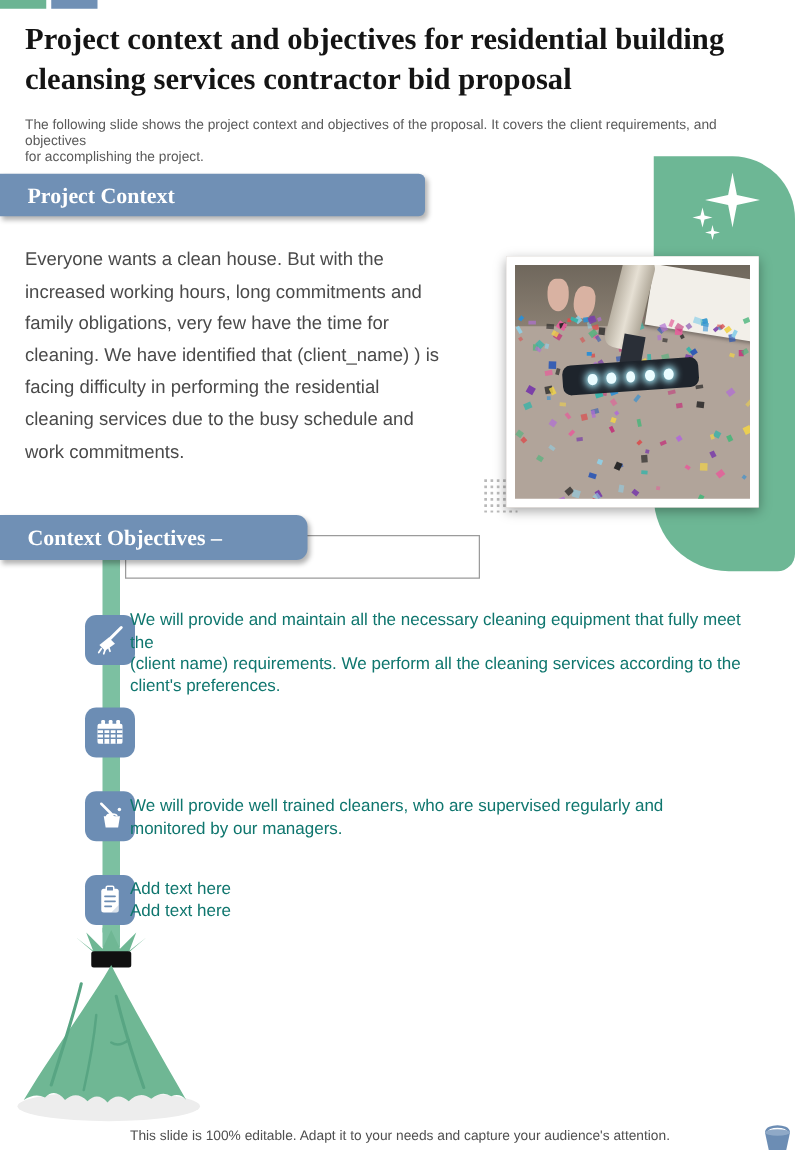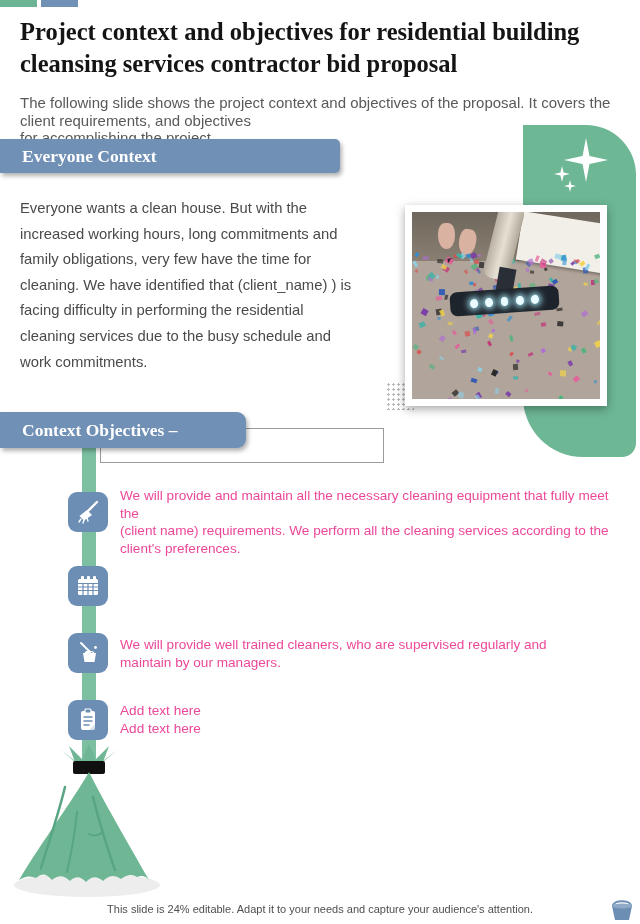--- a/index.html
+++ b/index.html
@@ -7,21 +7,21 @@
          font-family:"Liberation Sans", sans-serif;margin:0 auto;}
   .abs{position:absolute;}
 
   
   .bar-teal{left:0;top:0;width:37px;height:7px;background:#6CB493;}
   .bar-blue{left:41px;top:0;width:37px;height:7px;background:#7090B5;}
 
   
   .title{left:20px;top:16px;width:612px;font-family:"Liberation Serif", serif;
          font-weight:bold;font-size:24.5px;line-height:1.32;color:#141414;white-space:pre-line;}
-  .subtitle{left:20px;top:94px;width:604px;font-size:15px;line-height:1.18;color:#595959;white-space:pre-line;}
+  .subtitle{left:20px;top:94px;width:604px;font-size:11px;line-height:1.18;color:#595959;white-space:pre-line;}
 
   
   .banner{background:#7090B5;color:#ffffff;font-family:"Liberation Serif", serif;
           font-weight:bold;box-shadow:2px 3px 4px rgba(0,0,0,0.30);}
   .banner-context{left:0;top:139px;width:340px;height:34px;font-size:17.5px;
           line-height:34px;padding-left:22px;box-sizing:border-box;border-radius:0 5px 5px 0;z-index:3;}
   .banner-objectives{left:0;top:412px;width:246px;height:36px;font-size:17.5px;
           line-height:36px;padding-left:22px;box-sizing:border-box;border-radius:0 9px 9px 0;z-index:3;}
   .objectives-outline-box{left:100px;top:428px;width:282px;height:33px;background:#ffffff;
           border:1px solid #9b9b9b;z-index:2;}
@@ -59,21 +59,21 @@
 
   
   .dots{left:386px;top:382px;width:28px;height:28px;z-index:1;
         background-image:radial-gradient(#b9b9b9 1px, transparent 1.2px);
         background-size:5px 5px;}
 
   
   .stem{left:82px;top:446px;width:14px;height:300px;background:#7CC0A1;z-index:1;}
   .obj-icon{left:68px;width:40px;height:40px;background:#6C8DB4;border-radius:9px;z-index:2;
         display:flex;align-items:center;justify-content:center;}
-  .obj-text{left:120px;width:498px;font-size:13.6px;line-height:17.6px;color:#ec4899;
+  .obj-text{left:104px;width:498px;font-size:13.6px;line-height:17.6px;color:#0f766e;
         white-space:pre-line;z-index:2;}
 
   
   .broom{left:3px;top:742px;z-index:1;}
 
   
   .footer-note{left:0;top:903px;width:640px;text-align:center;font-size:11px;color:#4F4F4F;}
   .footer-bucket{left:609px;top:896px;}
 </style>
 </head>
@@ -82,21 +82,21 @@
 <div class="slide">
 
   <div class="abs bar-teal"></div>
   <div class="abs bar-blue"></div>
 
   <div class="abs title">Project context and objectives for residential building
 cleansing services contractor bid proposal</div>
   <div class="abs subtitle">The following slide shows the project context and objectives of the proposal. It covers the client requirements, and objectives
 for accomplishing the project.</div>
 
-  <div class="abs banner banner-context">Everyone Context</div>
+  <div class="abs banner banner-context">Project Context</div>
 
   <div class="abs context-body">Everyone wants a clean house. But with the
 increased working hours, long commitments and
 family obligations, very few have the time for
 cleaning. We have identified that (client_name) ) is
 facing difficulty in performing the residential
 cleaning services due to the busy schedule and
 work commitments.</div>
 
   <div class="abs teal-blob"></div>
@@ -308,21 +308,21 @@
   <div class="abs obj-icon" style="top:633px">
     <svg width="26" height="26" viewBox="0 0 26 26">
       <path d="M6 3 L14 11" stroke="#ffffff" stroke-width="2" stroke-linecap="round"></path>
       <path d="M13.5 10 L17 13.5 L11.5 16 L9.5 13 Z" fill="#ffffff"></path>
       <path d="M8 13 H21 L19.5 22 H9.5 Z" fill="#ffffff"></path>
       <path d="M10.5 13 C10.5 10.8 18.5 10.8 18.5 13" stroke="#ffffff" stroke-width="1.4" fill="none"></path>
       <circle cx="20.5" cy="7.5" r="1.4" fill="#ffffff"></circle>
     </svg>
   </div>
   <div class="abs obj-text" style="top:636px">We will provide well trained cleaners, who are supervised regularly and
-maintain by our managers.</div>
+monitored by our managers.</div>
 
   <div class="abs obj-icon" style="top:700px">
     <svg width="26" height="26" viewBox="0 0 26 26">
       <rect x="6" y="4" width="14" height="19" rx="2" fill="#ffffff"></rect>
       <rect x="10" y="2" width="6" height="4" rx="1" fill="#6C8DB4" stroke="#ffffff" stroke-width="1.2"></rect>
       <path d="M9 10 H17 M9 14 H17 M9 18 H14" stroke="#6C8DB4" stroke-width="1.4" stroke-linecap="round"></path>
       <path d="M20 17 L20 23 L14 23" fill="#6C8DB4" opacity="0.25"></path>
     </svg>
   </div>
   <div class="abs obj-text" style="top:702px">Add text here
@@ -338,21 +338,21 @@
                Q25 132 33 136 Q41 128 49 138 Q58 130 67 139 Q75 131 83 140
                Q91 131 100 139 Q109 130 118 137 Q127 130 134 135 Q141 132 146 138
                C122 96 100 58 86 30 Z" fill="#6FB794"></path>
       <path d="M62 45 C56 70 46 100 38 126" stroke="#58A583" stroke-width="2.5" fill="none" stroke-linecap="round"></path>
       <path d="M90 55 C96 80 104 105 112 128" stroke="#58A583" stroke-width="2.5" fill="none" stroke-linecap="round"></path>
       <path d="M74 70 C72 92 68 112 64 130" stroke="#58A583" stroke-width="2" fill="none" stroke-linecap="round"></path>
       <path d="M100 90 Q92 96 86 92" stroke="#58A583" stroke-width="2" fill="none" stroke-linecap="round"></path>
     </svg>
   </div>
 
-  <div class="abs footer-note">This slide is 24% editable. Adapt it to your needs and capture your audience's attention.</div>
+  <div class="abs footer-note">This slide is 100% editable. Adapt it to your needs and capture your audience's attention.</div>
 
   <div class="abs footer-bucket">
     <svg width="26" height="26" viewBox="0 0 26 26">
       <path d="M4 10 C4 3.5 22 3.5 22 10" stroke="#6C8DB4" stroke-width="2" fill="none"></path>
       <path d="M3 10 H23 L20 24 H6 Z" fill="#6C8DB4"></path>
       <ellipse cx="13" cy="10" rx="10" ry="2.6" fill="#8FA9C7"></ellipse>
     </svg>
   </div>
 
 </div>

